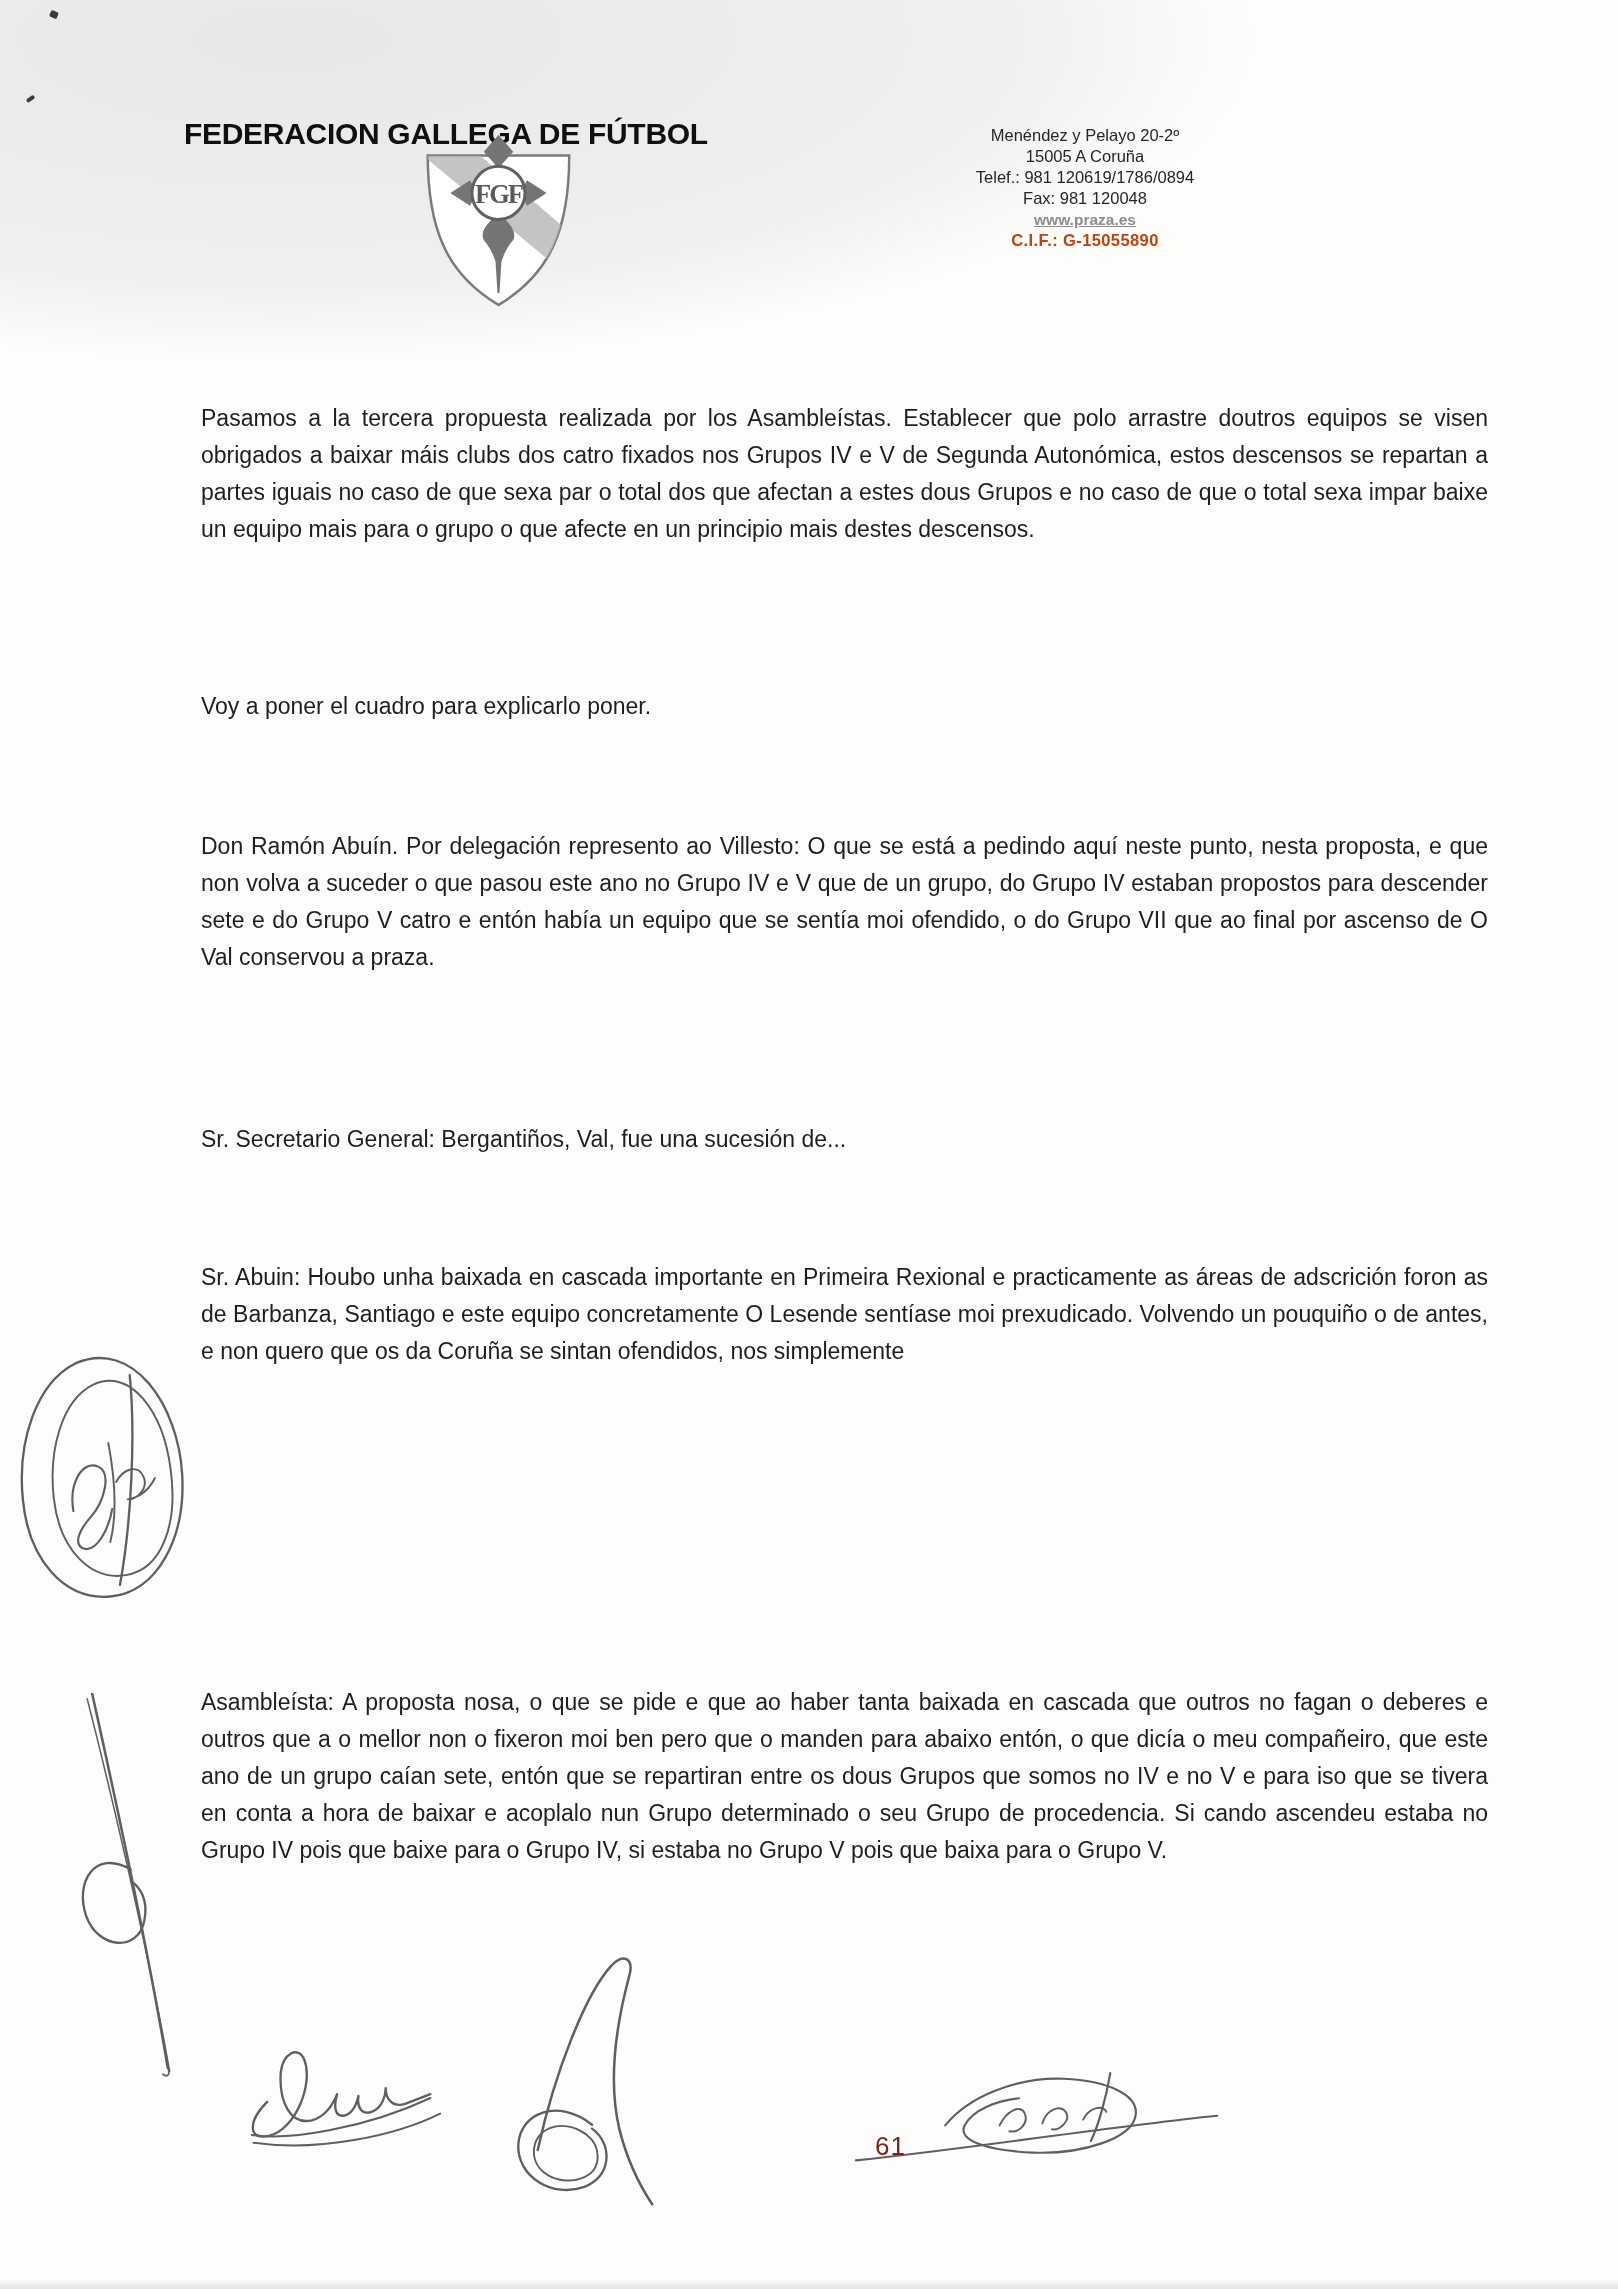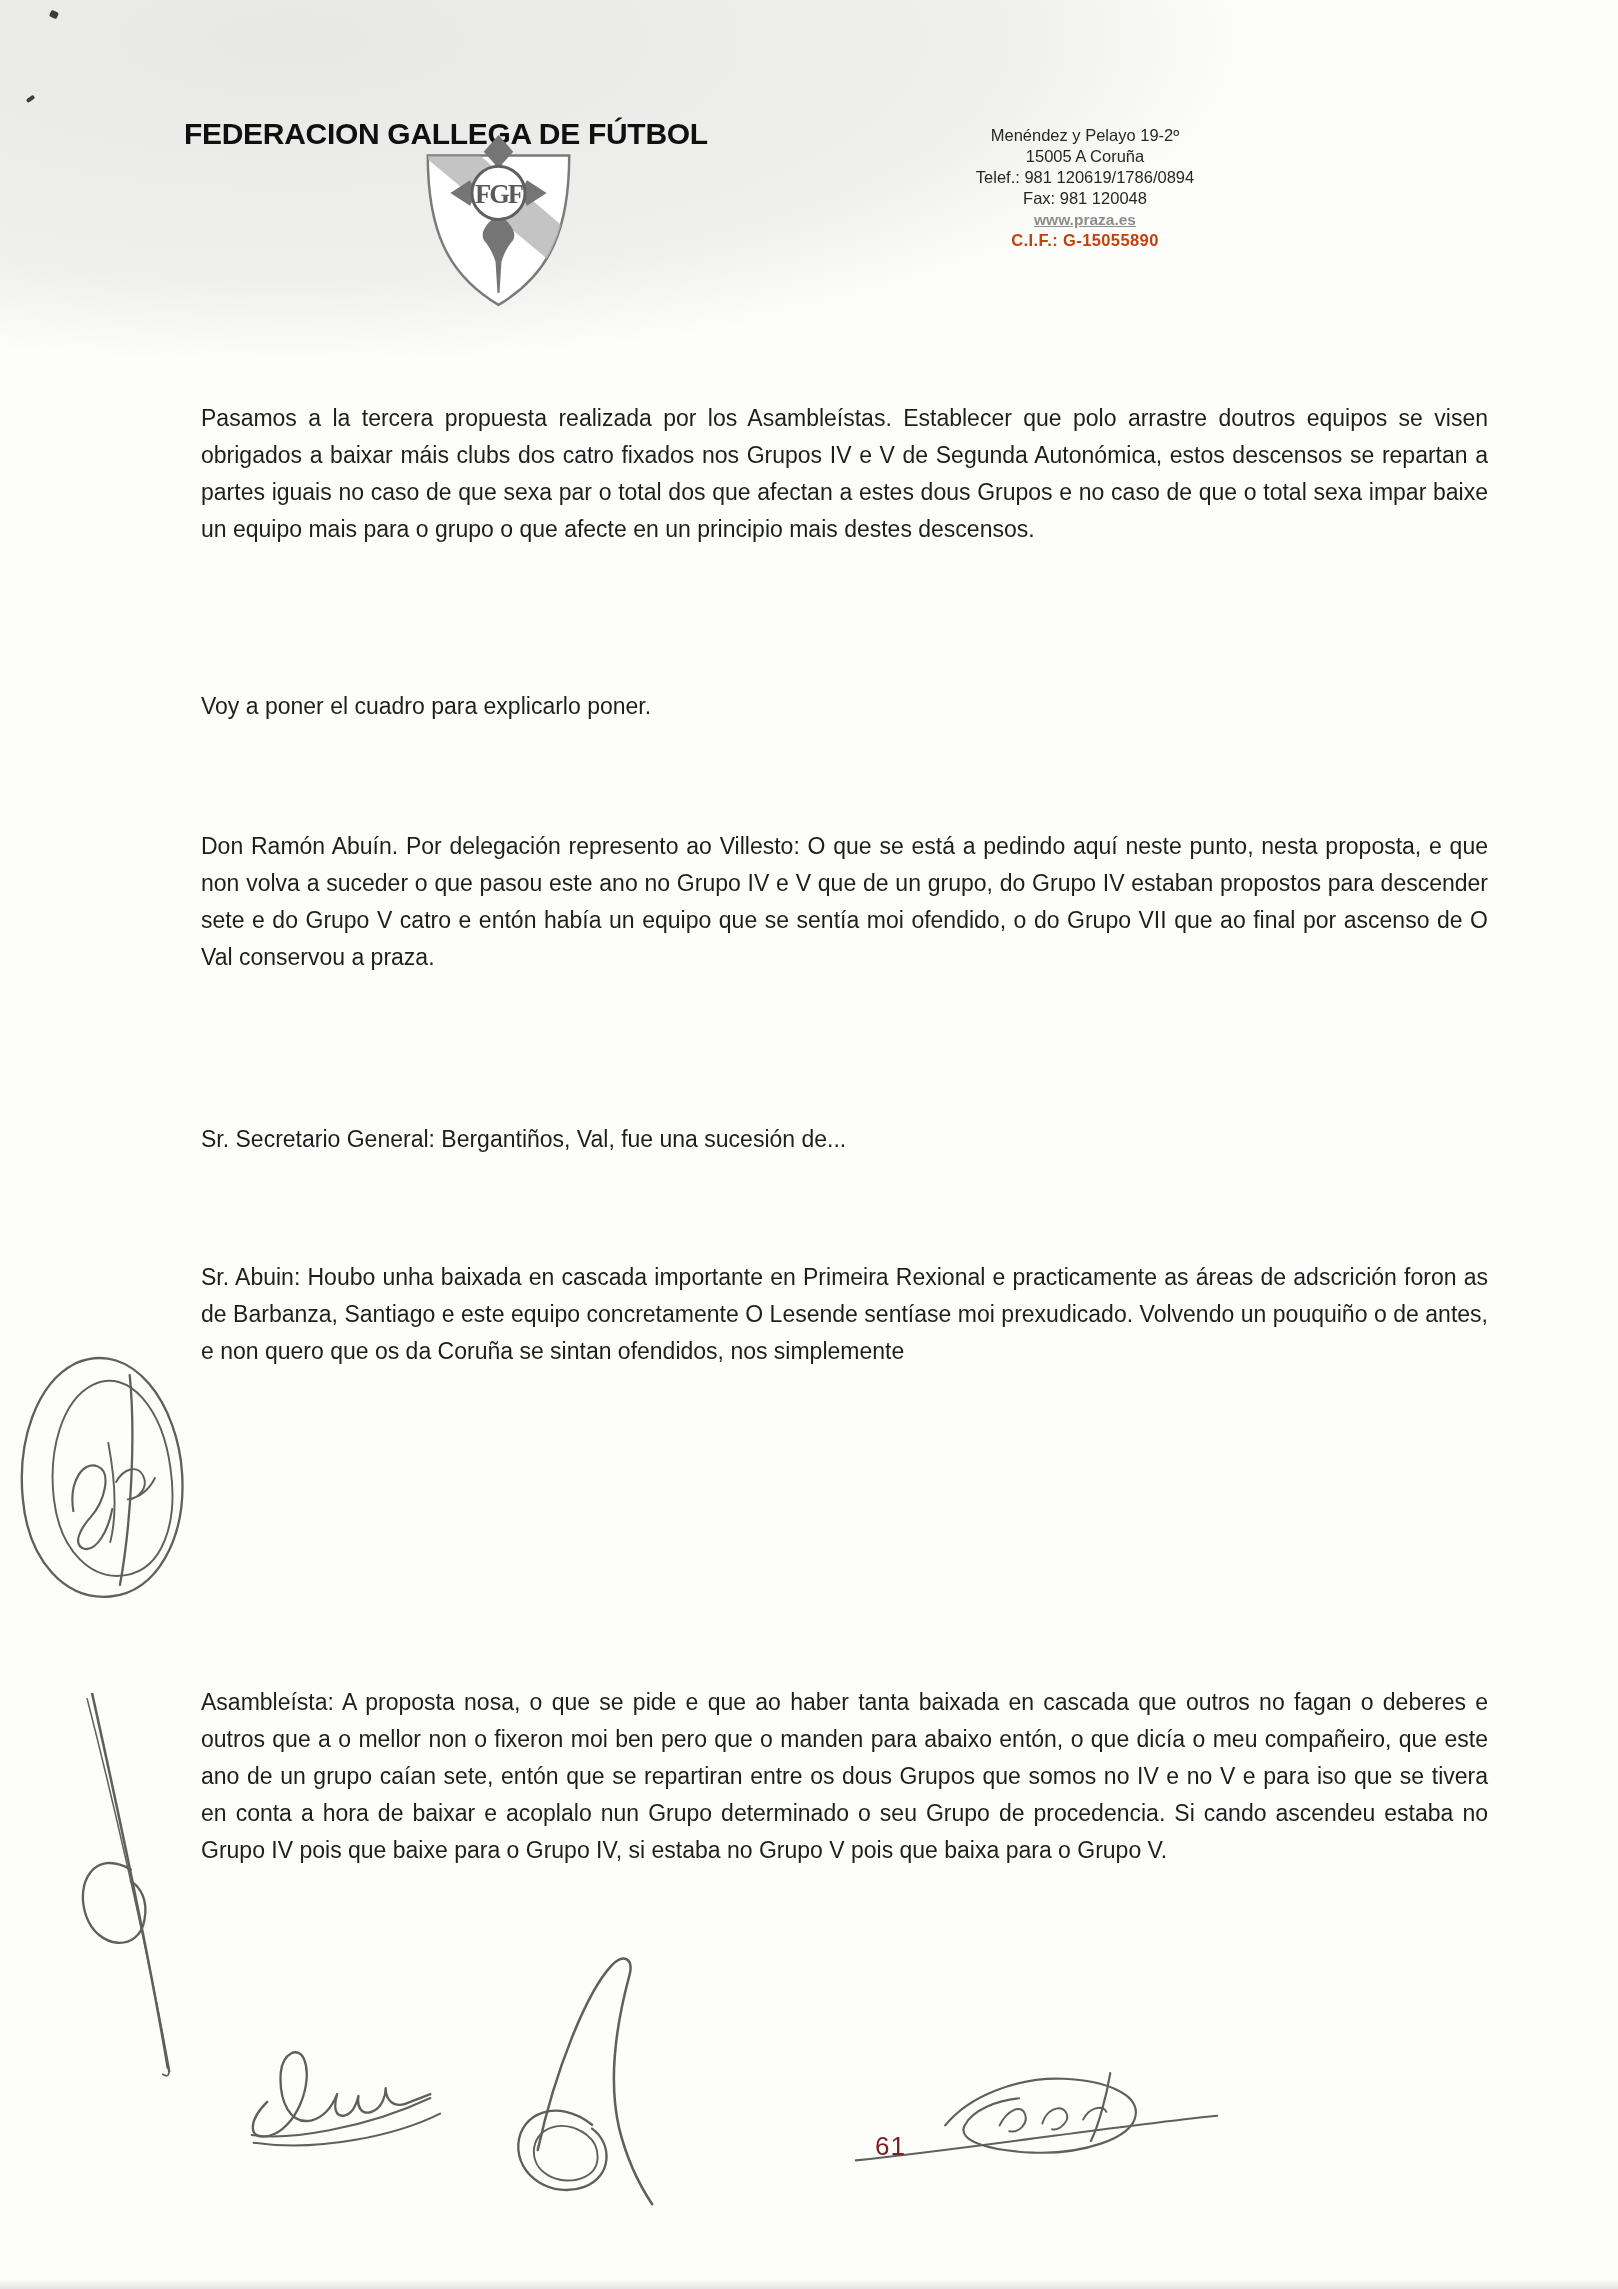--- a/index.html
+++ b/index.html
@@ -93,21 +93,21 @@
         <path d="M134 62 L114 49 L107 62 L114 75 Z"></path>
         <rect x="104" y="58" width="9" height="8"></rect>
         <path d="M85 84 C97 92 104 102 100 110 C93 118 90 126 88 132 L86 164 L84 164 L82 132 C80 126 77 118 70 110 C66 102 73 92 85 84 Z"></path>
       </g>
       <circle cx="85" cy="62" r="27" fill="#ffffff" stroke="#5f5f5f" stroke-width="3"></circle>
       <text x="85" y="72" text-anchor="middle" font-size="27" font-weight="bold" fill="#5a5a5a" letter-spacing="-2" font-family="'Liberation Serif',serif">FGF</text>
     </svg>
   </div>
 
   <div class="contact">
-    <div>Menéndez y Pelayo 19-2º</div>
+    <div>Menéndez y Pelayo 20-2º</div>
     <div>15005 A Coruña</div>
     <div>Telef.: 981 120619/1786/0894</div>
     <div>Fax: 981 120048</div>
     <div class="web">www.praza.es</div>
     <div class="cif">C.I.F.: G-15055890</div>
   </div>
 
   <p class="para p1">Pasamos a la tercera propuesta realizada por los Asambleístas. Establecer que polo arrastre doutros equipos se visen obrigados a baixar máis clubs dos catro fixados nos Grupos IV e V de Segunda Autonómica, estos descensos se repartan a partes iguais no caso de que sexa par o total dos que afectan a estes dous Grupos e no caso de que o total sexa impar baixe un equipo mais para o grupo o que afecte en un principio mais destes descensos.</p>
   <p class="para p2">Voy a poner el cuadro para explicarlo poner.</p>
   <p class="para p3">Don Ramón Abuín. Por delegación represento ao Villesto: O que se está a pedindo aquí neste punto, nesta proposta, e que non volva a suceder o que pasou este ano no Grupo IV e V que de un grupo, do Grupo IV estaban propostos para descender sete e do Grupo V catro e entón había un equipo que se sentía moi ofendido, o do Grupo VII que ao final por ascenso de O Val conservou a praza.</p>

